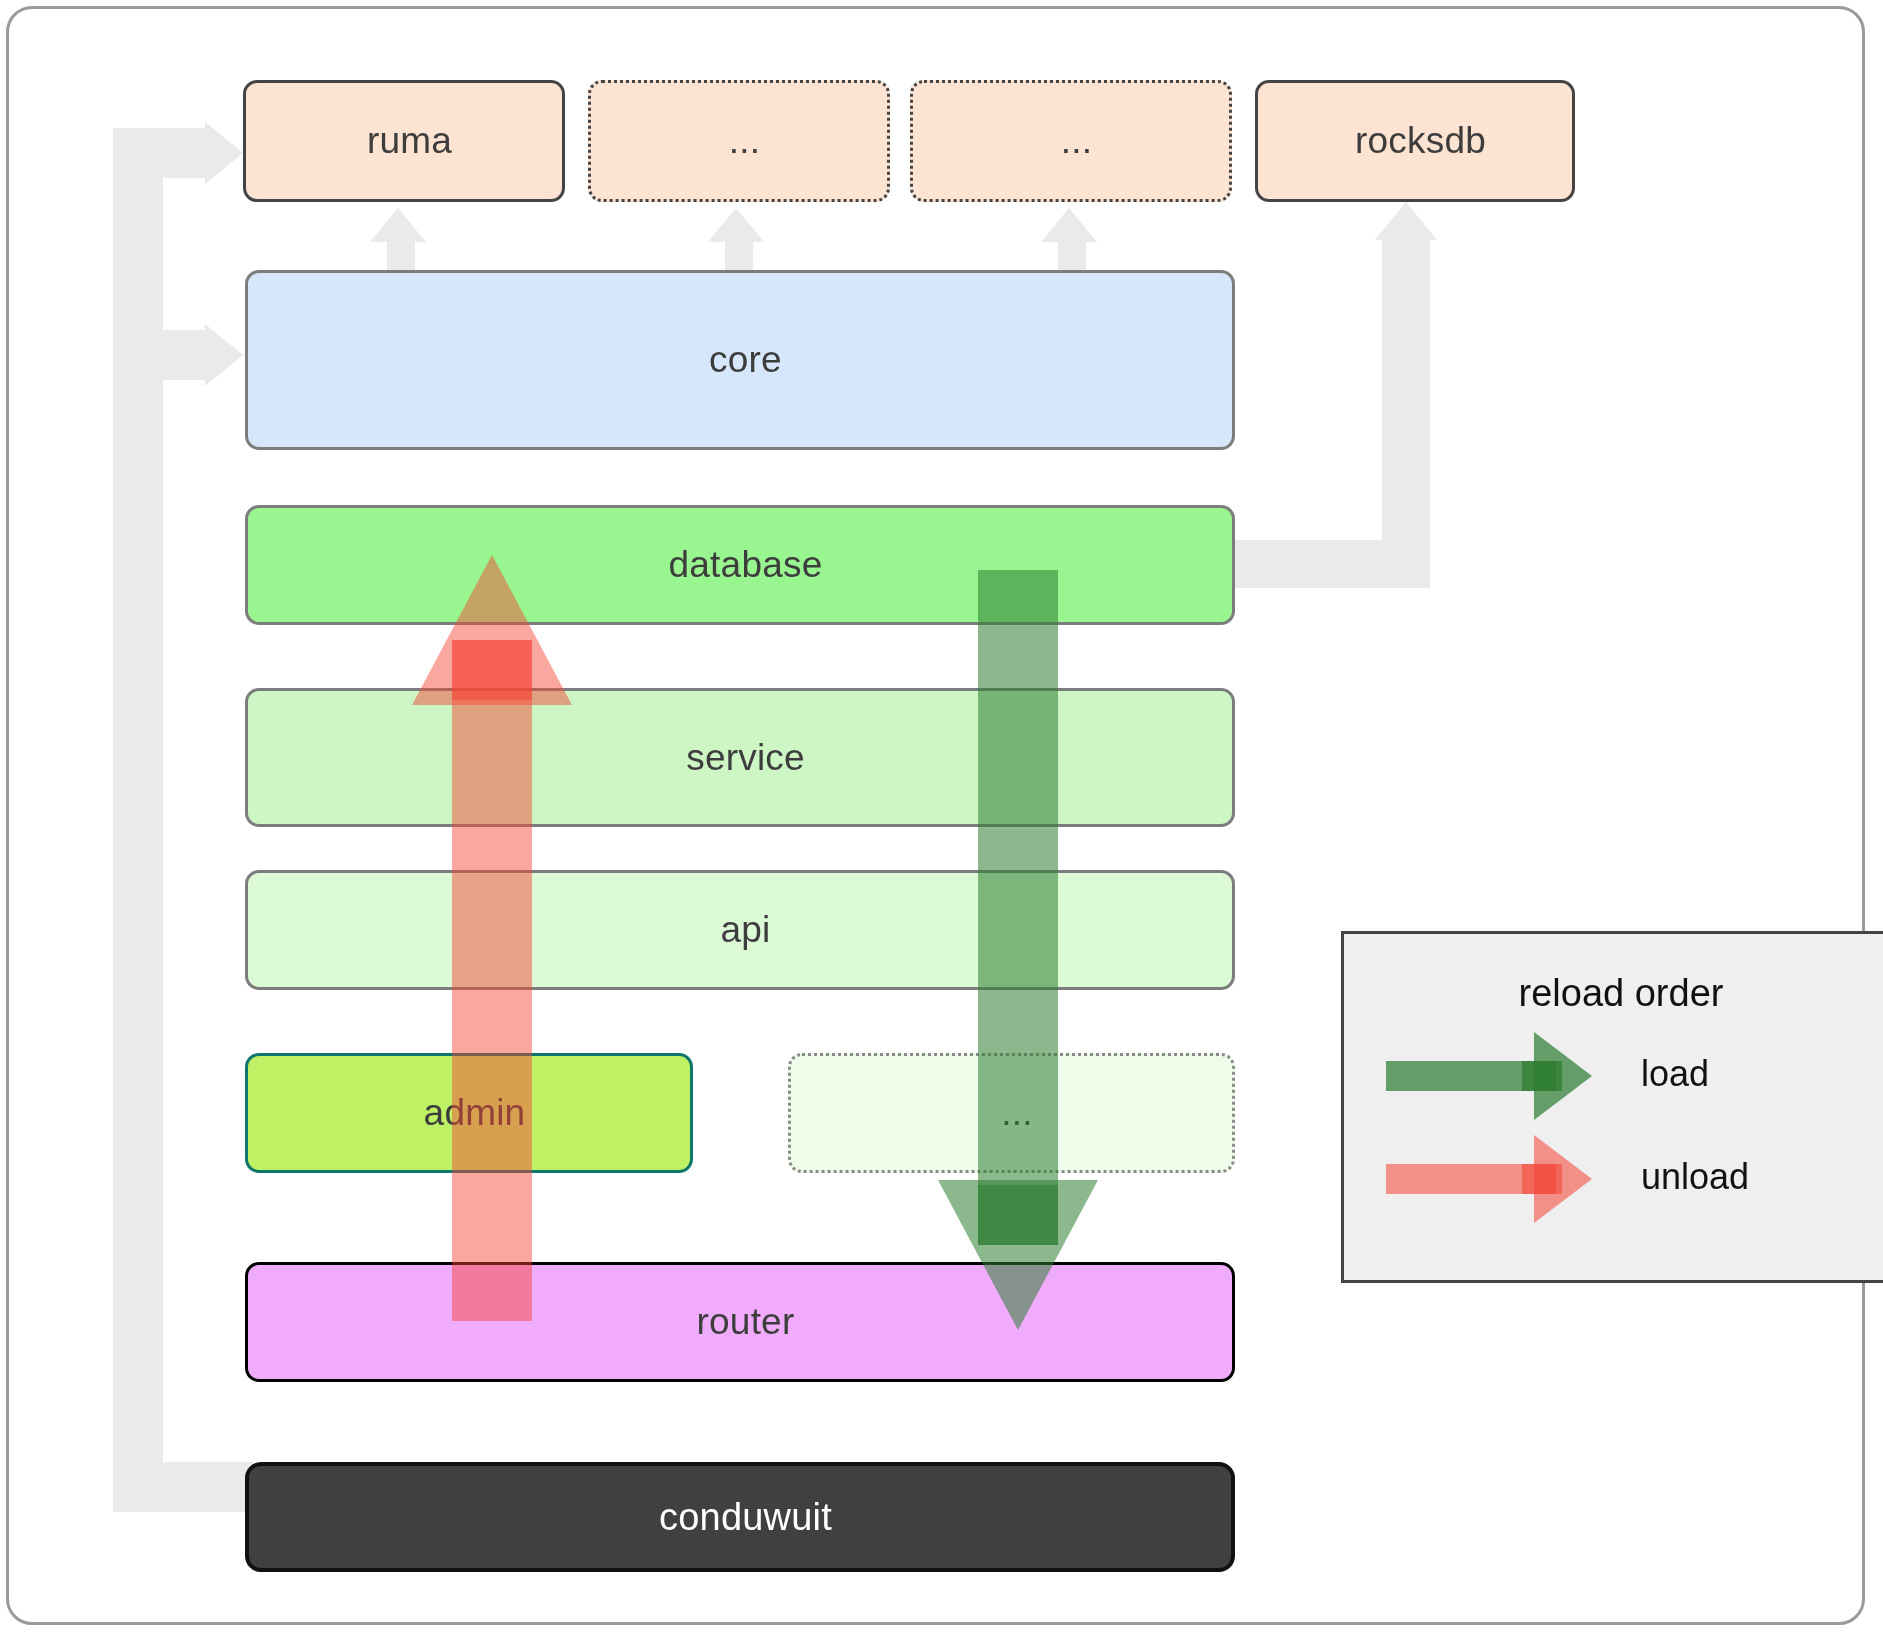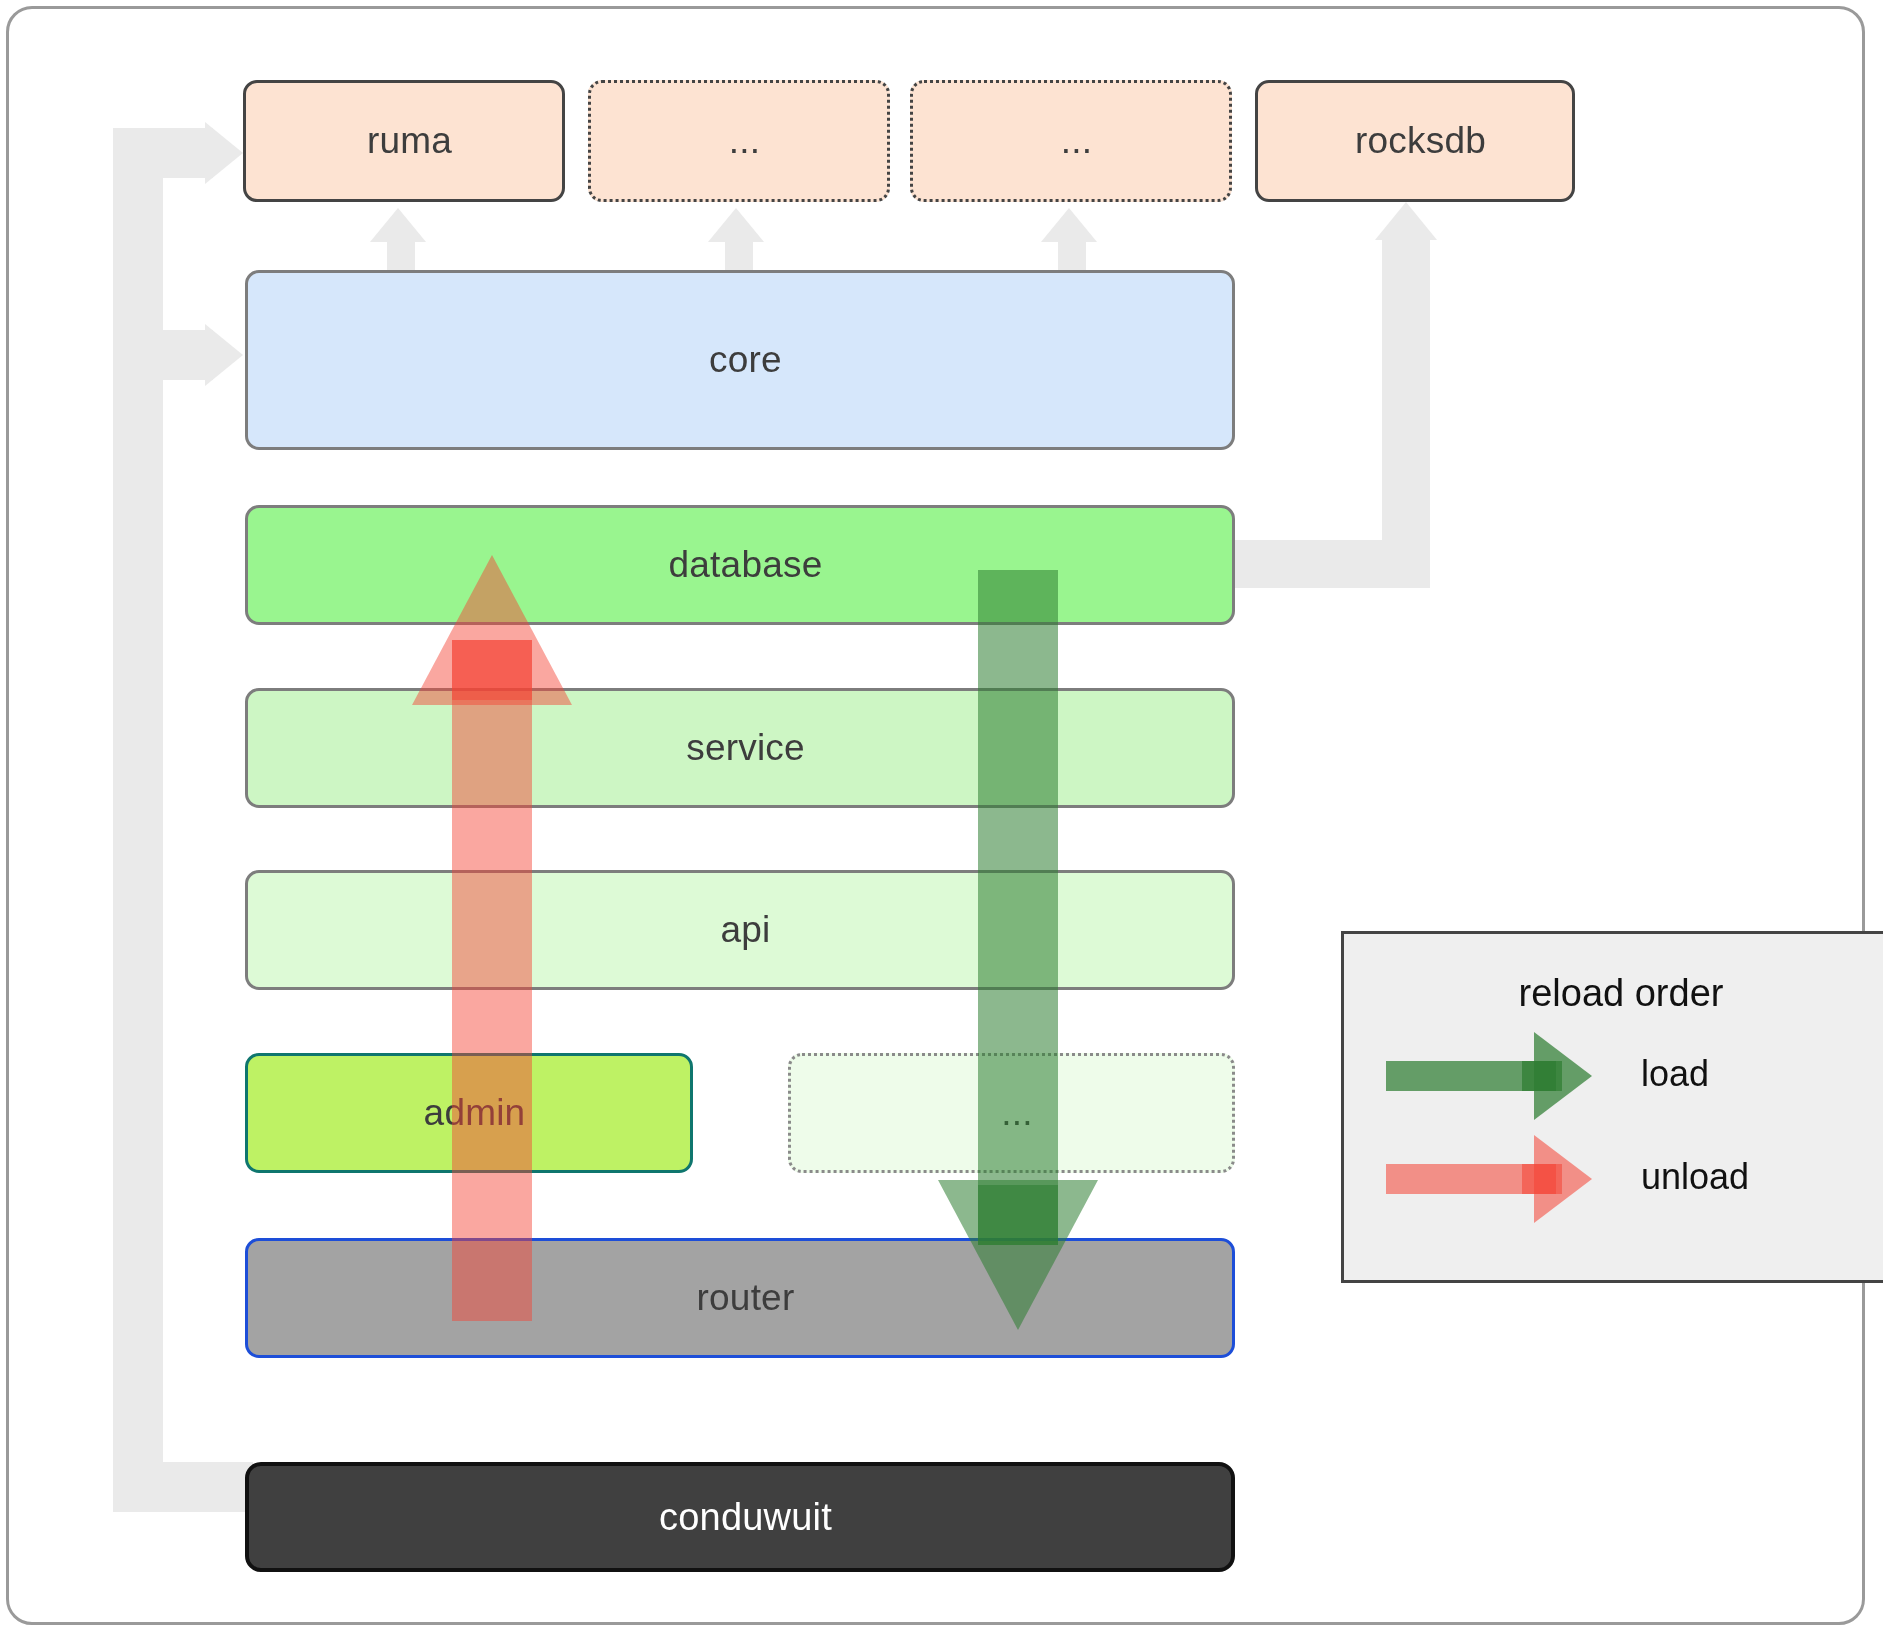--- a/index.html
+++ b/index.html
@@ -69,22 +69,23 @@
   }
   .node.admin {
     background: #bef264;
     border: 3px solid #0f766e;
   }
   .node.ellipsis-low {
     background: #eefcea;
     border: 3px dotted #8a8a8a;
   }
   .node.router {
-    background: #a3a3a3;
-    border: 3px solid #1d4ed8;
+    background: #f0abfc;
+    border: 3px solid #000000;
+    margin-top: 24px;
   }
   .node.app {
     background: #404040;
     border: 4px solid #111111;
     color: #ffffff;
     font-weight: normal;
     font-size: 38px;
     border-radius: 16px;
   }
   .node .label { pointer-events: none; }
@@ -201,21 +202,21 @@
   </div>
 
   <div class="node core" style="left:245px; top:270px; width:990px; height:180px;">
     <span class="label">core</span>
   </div>
 
   <div class="node db" style="left:245px; top:505px; width:990px; height:120px;">
     <span class="label">database</span>
   </div>
 
-  <div class="node service" style="left:245px; top:688px; width:990px; height:120px;">
+  <div class="node service" style="left:245px; top:688px; width:990px; height:139px;">
     <span class="label">service</span>
   </div>
 
   <div class="node api" style="left:245px; top:870px; width:990px; height:120px;">
     <span class="label">api</span>
   </div>
 
   <div class="node admin" style="left:245px; top:1053px; width:448px; height:120px;">
     <span class="label">admin</span>
   </div>

